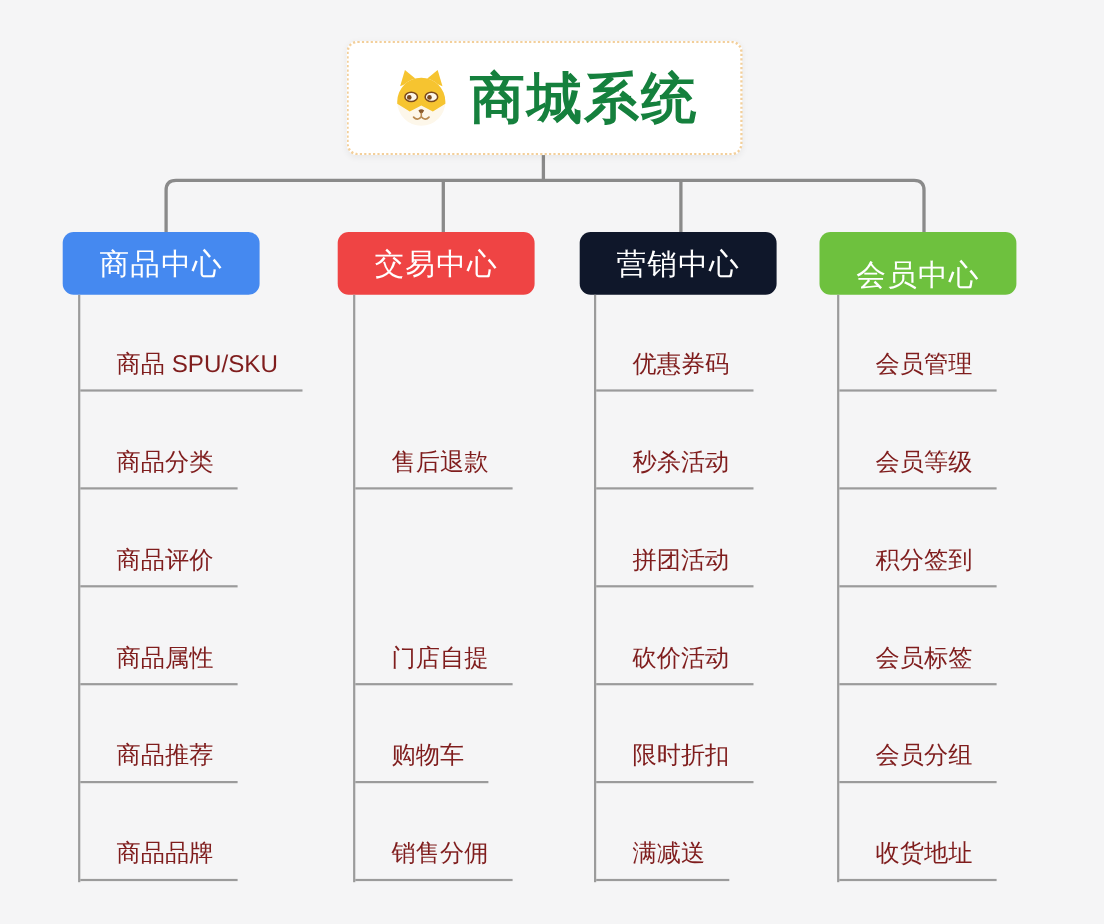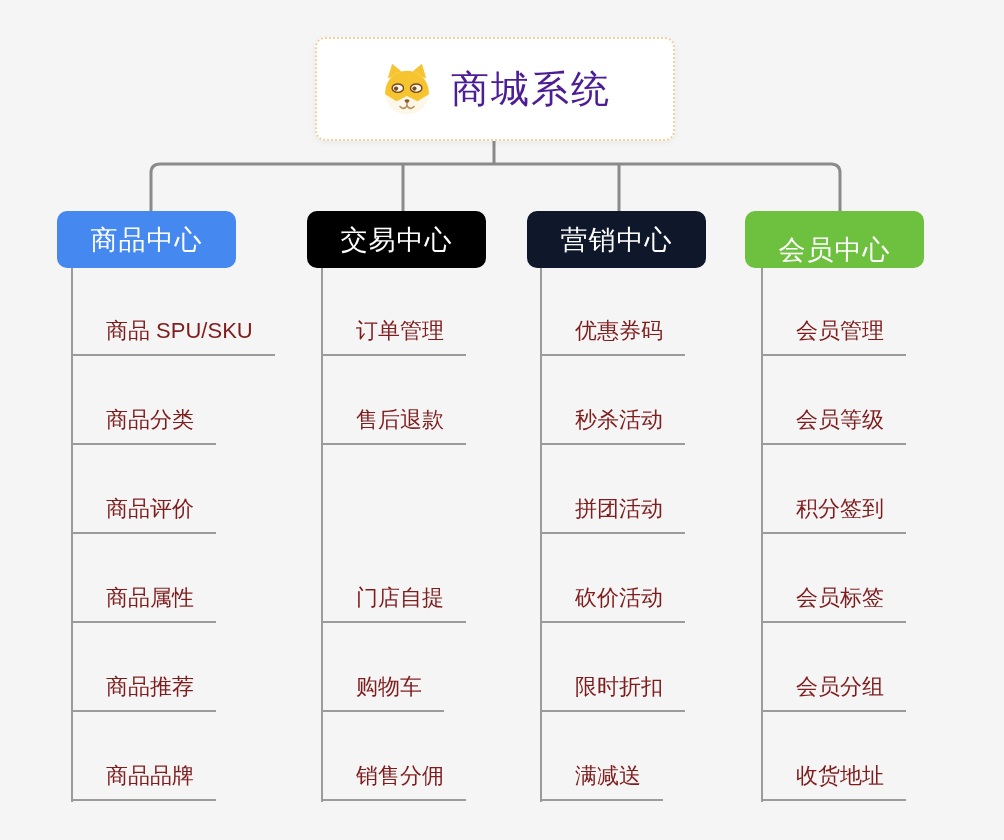--- a/index.html
+++ b/index.html
@@ -30,23 +30,23 @@
     border-radius:10px;
     box-sizing:border-box;
     display:flex;
     align-items:center;
     justify-content:center;
     gap:16px;
     box-shadow:0 2px 6px rgba(0,0,0,0.05);
     cursor:pointer;
   }
   .root-title{
-    font-size:38px;
-    font-weight:normal;
-    color:#4c1d95;
+    font-size:50px;
+    font-weight:bold;
+    color:#15803d;
     letter-spacing:2px;
     white-space:nowrap;
   }
   .dog-icon{display:inline-flex;width:56px;height:56px;}
   
   .branch{
     position:absolute;
     top:211px;
     width:179px;height:57px;
     border-radius:10px;
@@ -122,41 +122,40 @@
         <path d="M32,48 L32,51" stroke="#b98a52" stroke-width="1.6" stroke-linecap="round"></path>
         <path d="M24,52 q4,4.5 8,-0.5 q4,5 8,0.5" stroke="#b98a52" stroke-width="1.8" fill="none" stroke-linecap="round"></path>
       </svg>
     </span>
     <span class="root-title">商城系统</span>
   </div>
 
   <div class="branch b0" style="background: rgb(69, 137, 240);">
     <span>商品中心</span>
   </div>
-  <div class="branch b1" style="background: #000000;">
+  <div class="branch b1" style="background: #ef4444;">
     <span>交易中心</span>
   </div>
   <div class="branch b2" style="background: #0f172a;">
     <span>营销中心</span>
   </div>
   <div class="branch b3" style="background: rgb(110, 193, 62); align-items: flex-end;">
     <span>会员中心</span>
   </div>
 
   <div class="col c0">
     <div class="item i0"><span>商品 SPU/SKU</span></div>
     <div class="item i1"><span>商品分类</span></div>
     <div class="item i2"><span>商品评价</span></div>
     <div class="item i3"><span>商品属性</span></div>
     <div class="item i4"><span>商品推荐</span></div>
     <div class="item i5"><span>商品品牌</span></div>
   </div>
 
   <div class="col c1">
-    <div class="item i0"><span>订单管理</span></div>
     <div class="item i1"><span>售后退款</span></div>
     <div class="item i3"><span>门店自提</span></div>
     <div class="item i5"><span>销售分佣</span></div>
     <div class="item i4"><span>购物车</span></div>
   </div>
 
   <div class="col c2">
     <div class="item i0"><span>优惠券码</span></div>
     <div class="item i1"><span>秒杀活动</span></div>
     <div class="item i2"><span>拼团活动</span></div>

